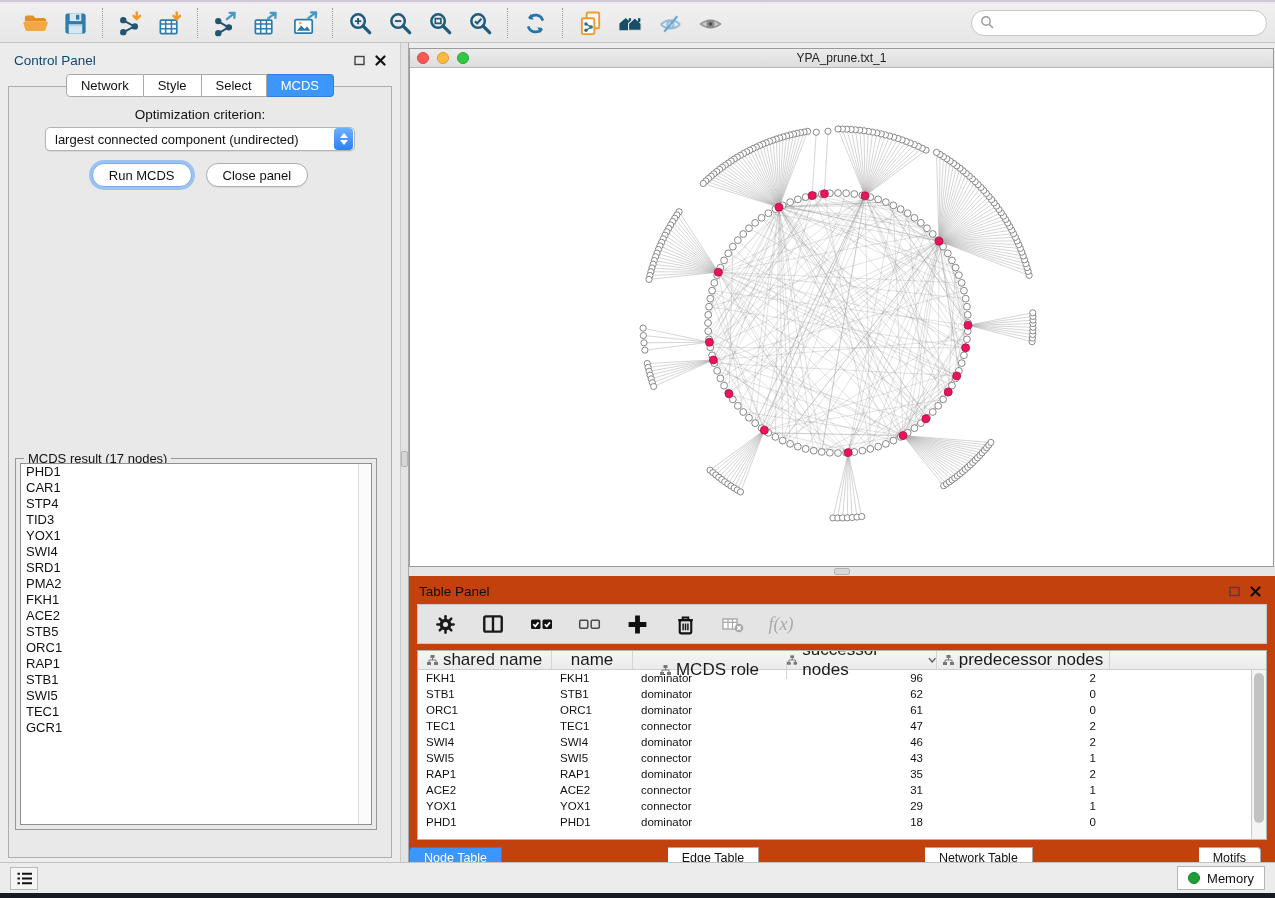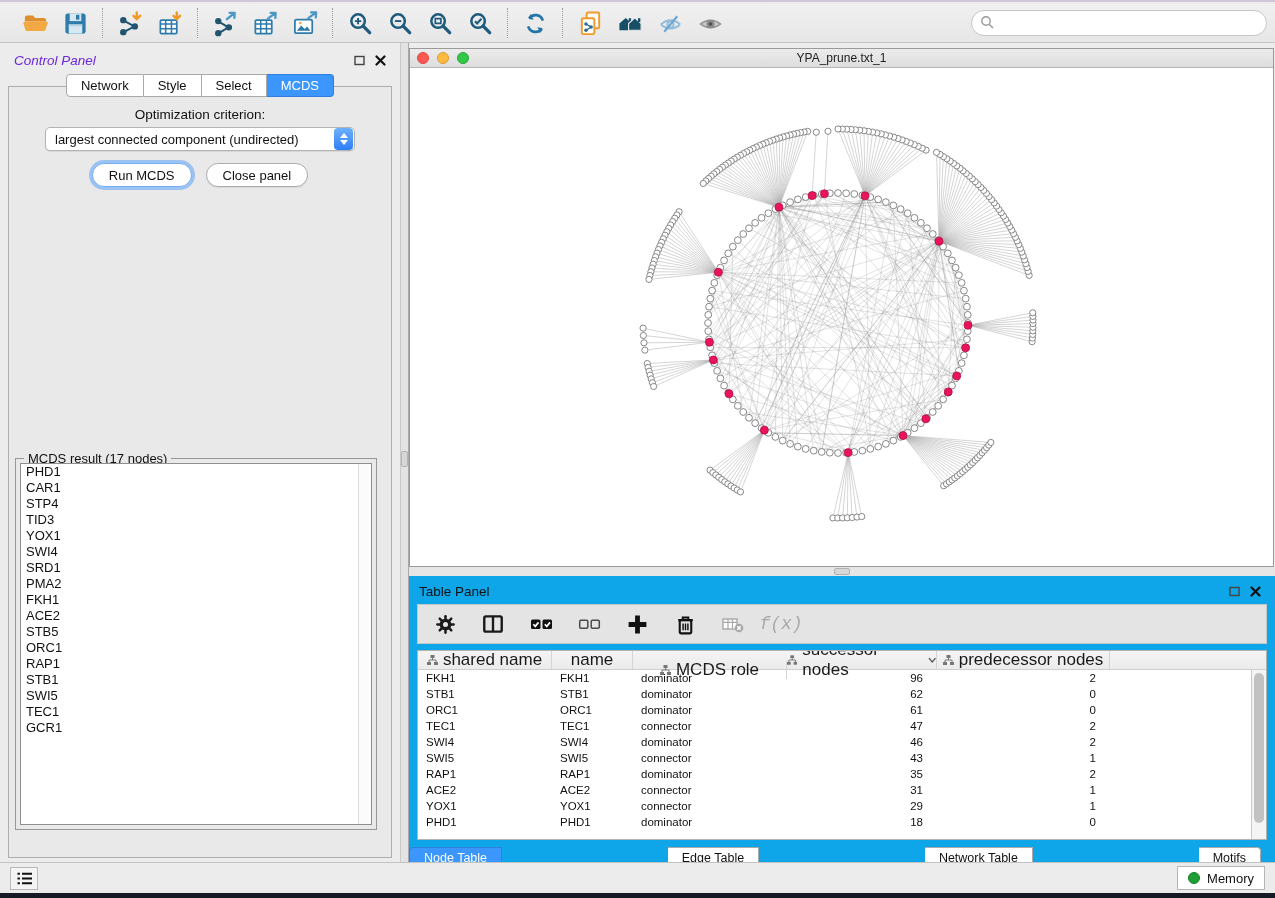--- a/index.html
+++ b/index.html
@@ -27,21 +27,21 @@
   .control-panel { position:absolute; left:0; top:0; width:400px; bottom:0; background:#ececec; }
   .v-splitter { position:absolute; left:400px; top:0; width:9px; bottom:0;
     background:#e3e3e3; border-left:1px solid #c9c9c9; border-right:1px solid #a9a9a9; }
   .v-handle { position:absolute; left:0px; top:408px; width:7px; height:16px;
     background:#d7d7d7; border:1px solid #b3b3b3; border-radius:2px; }
   .right-stack { position:absolute; left:409px; top:0; right:0; bottom:0; }
 
   
   .cp-titlebar { position:absolute; left:0; top:5px; right:0; height:24px; display:flex;
     align-items:center; padding:0 14px; }
-  .cp-title { font-size:13.5px; color:#6d28d9;font-style:italic; }
+  .cp-title { font-size:13.5px; color:#0c4a6e; }
   .panel-icons { margin-left:auto; display:flex; gap:10px; align-items:center; }
   .cp-tabs { position:absolute; top:31px; left:0; right:0; display:flex; justify-content:center; z-index:3; }
   .tabseg { height:23px; padding:0 14px; background:#fff; border:1px solid #a9a9a9; border-left:none;
     font-size:13px; color:#111; display:flex; align-items:center; }
   .tabseg:first-child { border-left:1px solid #a9a9a9; border-radius:4px 0 0 4px; }
   .tabseg:last-child { border-radius:0 4px 4px 0; }
   .tabseg.active { background:#3b97fd; border-color:#2f7fe0; color:#fff; }
   .cp-body { position:absolute; left:8px; right:8px; top:43px; bottom:4px;
     border:1px solid #aeaeae; background:#e9e9e9; }
   .opt-label { position:absolute; top:20px; left:0; right:0; text-align:center;
@@ -82,28 +82,28 @@
   .light.yellow { background:#fdbc40; border:1px solid #de9b34; }
   .light.green { background:#33c748; border:1px solid #27a73a; }
   .net-title { position:absolute; left:0; right:0; text-align:center; font-size:12px; color:#222; }
   .net-canvas { position:absolute; left:0; top:19px; right:0; bottom:0; background:#fff; }
 
   .h-splitter { position:absolute; left:0; right:0; top:524px; height:9px; background:#e6e6e6; }
   .h-handle { position:absolute; left:50%; top:1px; width:16px; height:7px; margin-left:-8px;
     background:#d7d7d7; border:1px solid #b3b3b3; border-radius:2px; }
 
   
-  .table-panel { position:absolute; left:0; right:0; top:533px; bottom:0; background:#0ea5e9; }
+  .table-panel { position:absolute; left:0; right:0; top:533px; bottom:0; background:#c2410c; }
   .tp-titlebar { display:flex; align-items:center; padding:7px 14px 0 10px; height:24px; }
   .tp-title { font-size:13.5px; color:#111; }
   .tp-toolbar { position:absolute; left:8px; right:8px; top:28px; height:40px;
     border:1px solid #c6c6c6; background:#e4e4e4; display:flex; align-items:center; gap:22px;
     padding:0 14px; }
   .ttbtn { display:flex; align-items:center; justify-content:center; width:26px; height:26px; }
-  .fx-label { font-family:Liberation Mono, monospace; font-style:italic; font-size:18px; color:#a9a9a9; }
+  .fx-label { font-family:Liberation Serif, serif; font-style:italic; font-size:18px; color:#a9a9a9; }
   .tp-table { position:absolute; left:8px; right:8px; top:74px; height:190px;
     border:1px solid #b3b3b3; background:#fff; overflow:hidden; }
   .thead { display:flex; height:19px; background:linear-gradient(#f4f4f4,#ebebeb);
     border-bottom:1px solid #cfcfcf; }
   .th { display:flex; align-items:center; justify-content:center; gap:5px; font-size:17px;
     color:#1a1a1a; border-right:1px solid #d4d4d4; height:100%; }
   .trow { display:flex; height:16px; }
   .td { font-size:11.5px; color:#111; line-height:16px; white-space:nowrap; overflow:hidden; }
   .td.left { text-align:left; padding-left:8px; }
   .td.right { text-align:right; padding-right:14px; }

